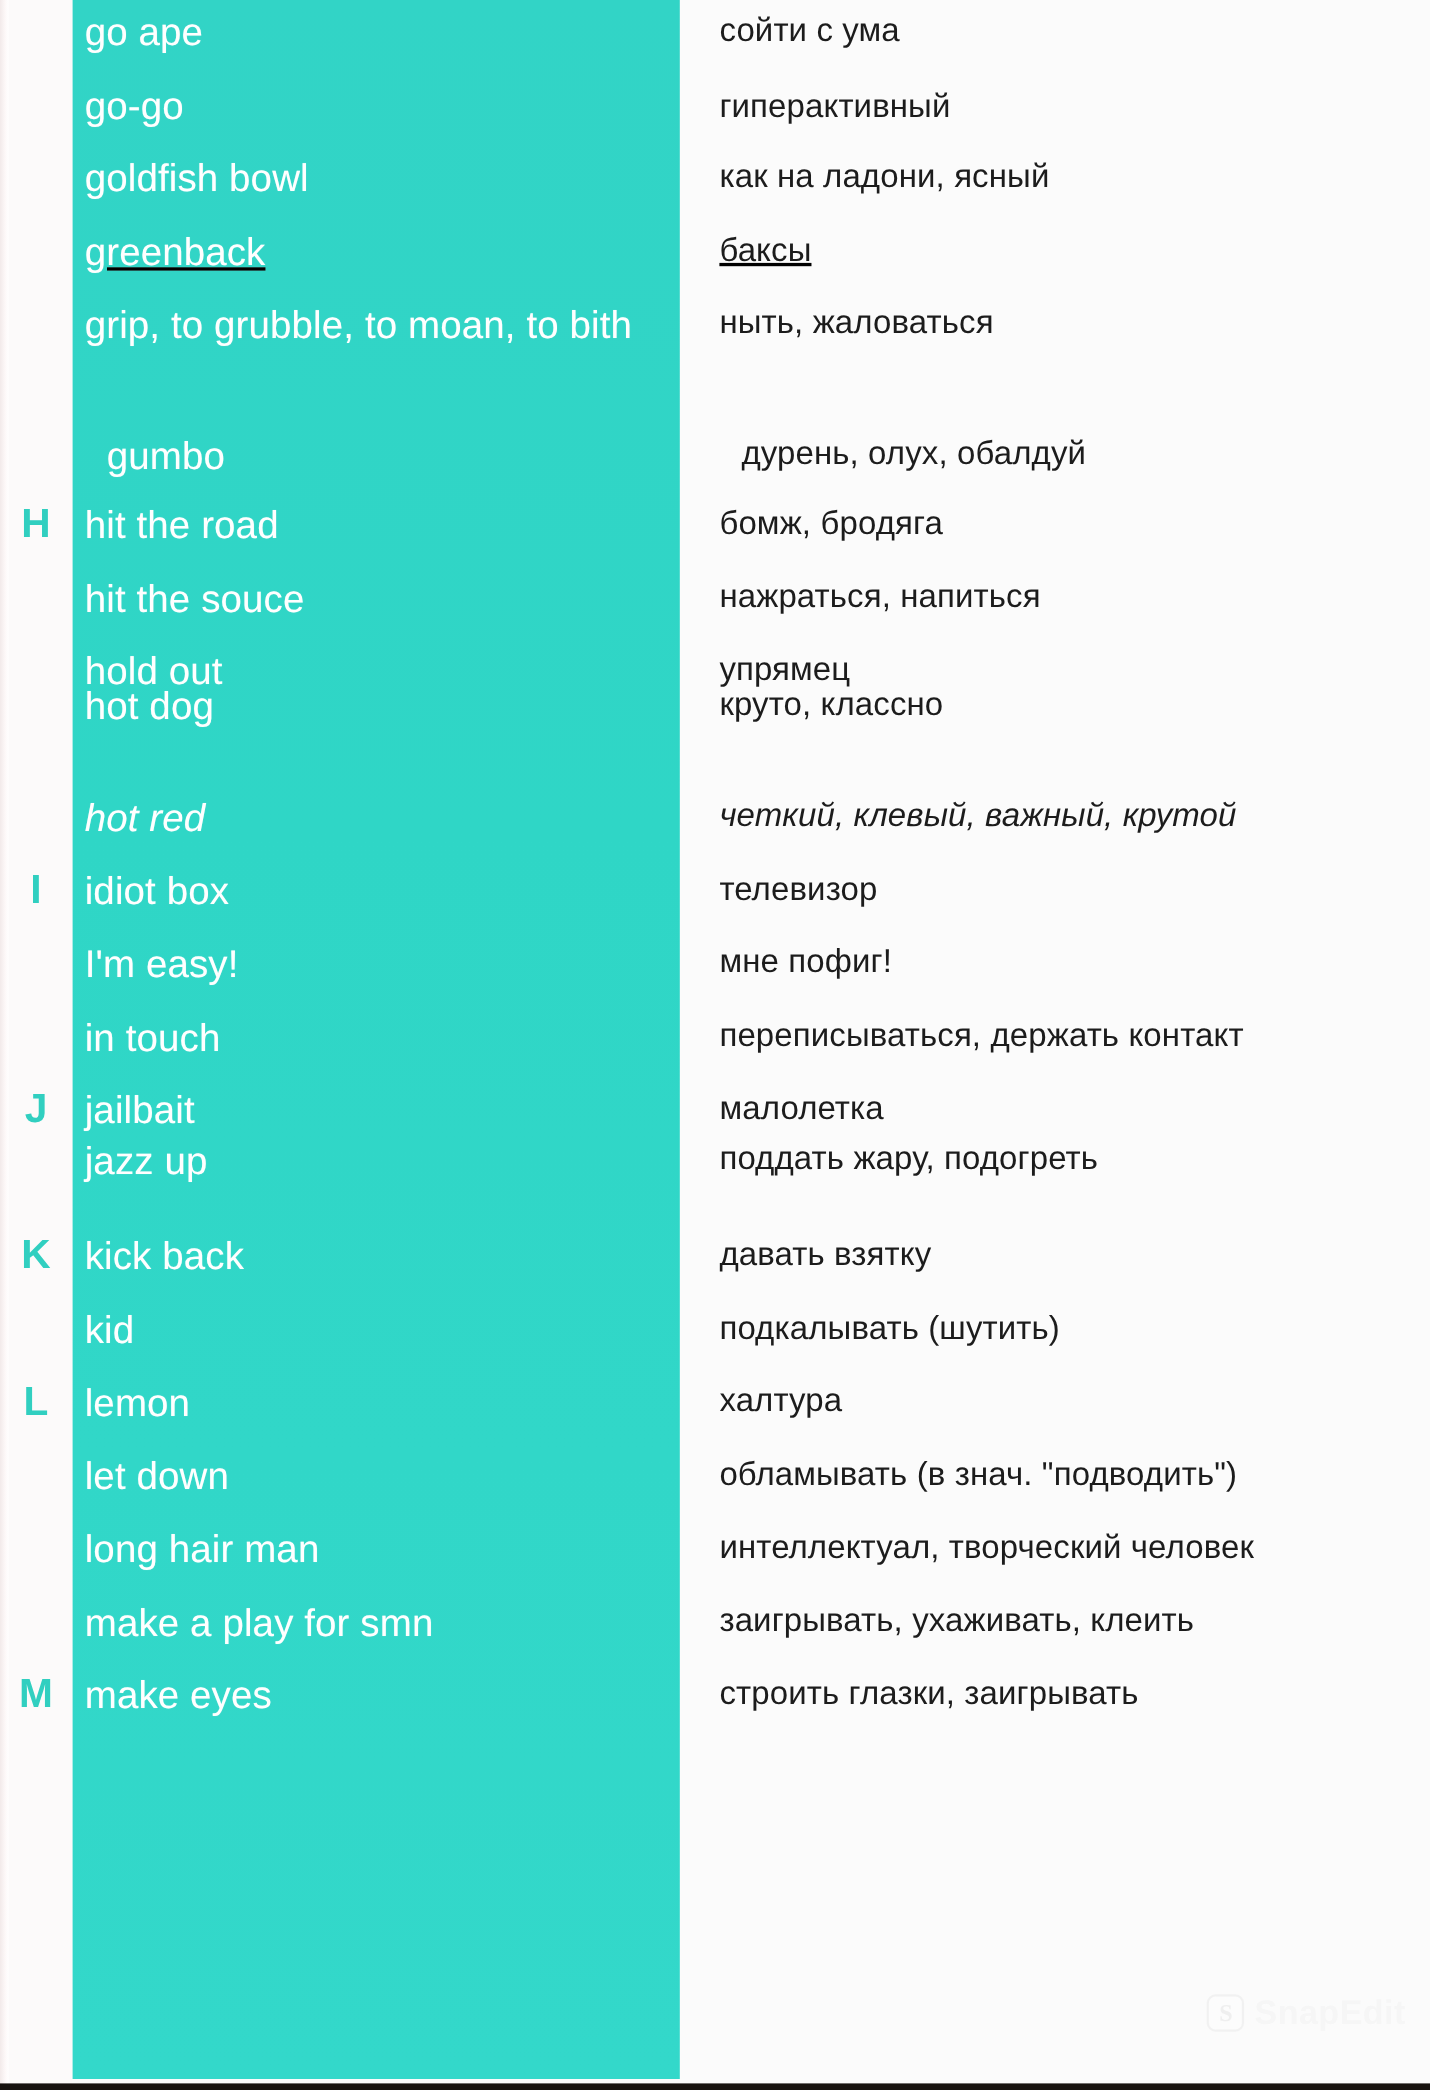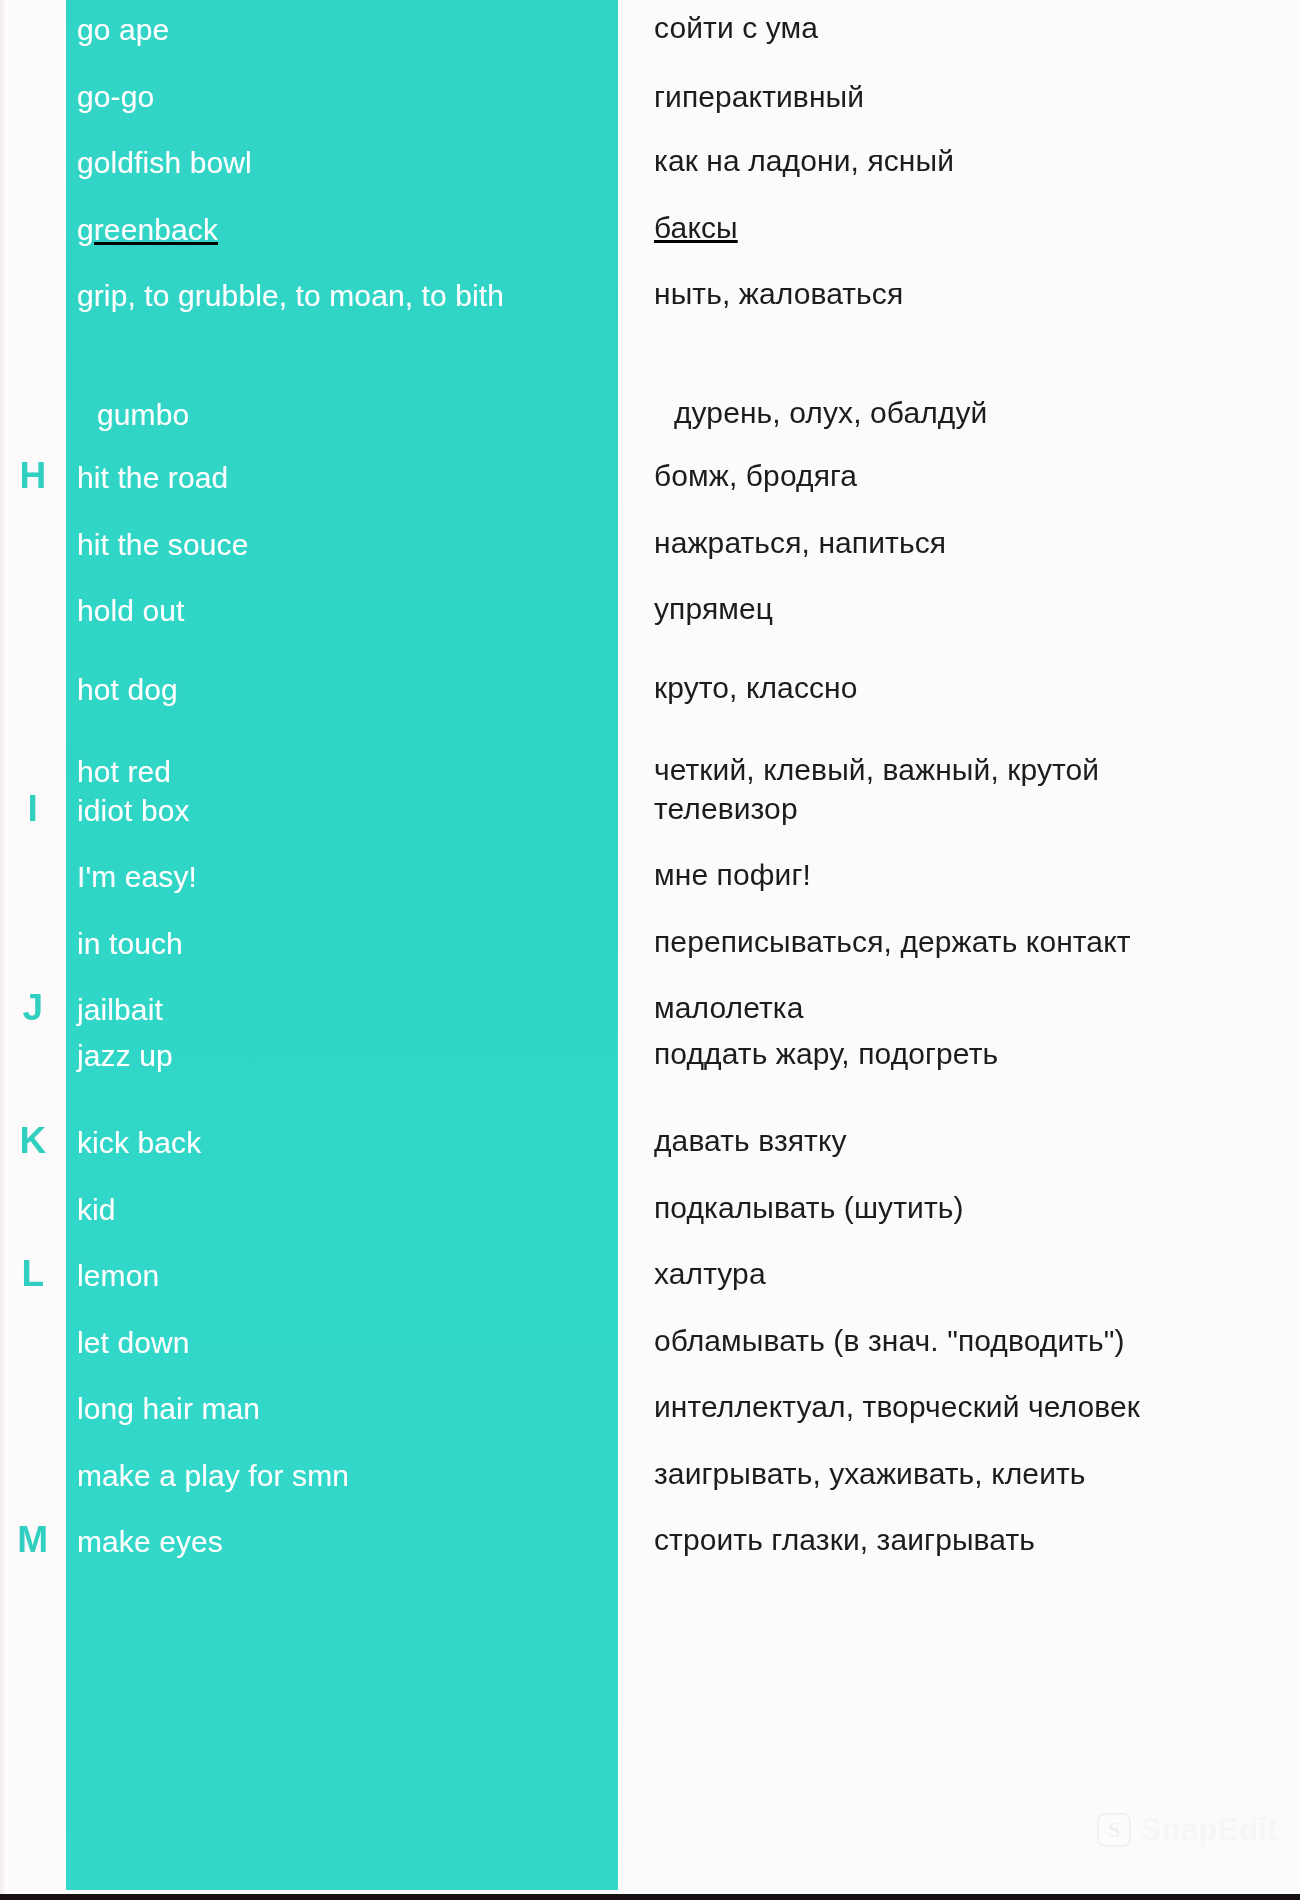--- a/index.html
+++ b/index.html
@@ -80,21 +80,21 @@
     line-height: 44px;
     letter-spacing: 0.5px;
   }
 
   .en {
     flex: 0 0 552px;
     width: 552px;
     padding-left: 11px;
     padding-right: 20px;
     color: #ffffff;
-    font-size: 30px;
+    font-size: 35px;
     line-height: 48px;
     font-weight: 400;
     letter-spacing: 0.1px;
     text-shadow: 0 0 1px rgba(255,255,255,0.35);
   }
 
   .ru {
     flex: 1 1 auto;
     padding-left: 36px;
     padding-right: 10px;
@@ -185,26 +185,26 @@
       <div class="row" style="top: 520.5px;">
         <div class="letter"></div>
         <div class="en">hit the souce</div>
         <div class="ru">нажраться, напиться</div>
       </div>
       <div class="row" style="top: 587px;">
         <div class="letter"></div>
         <div class="en">hold out</div>
         <div class="ru">упрямец</div>
       </div>
-      <div class="row" style="top: 666px;">
+      <div class="row" style="top: 619px;">
         <div class="letter"></div>
         <div class="en">hot dog</div>
         <div class="ru">круто, классно</div>
       </div>
-      <div class="row" style="top: 748px;">
+      <div class="row" style="top: 720px; font-style: italic;">
         <div class="letter"></div>
         <div class="en">hot red</div>
         <div class="ru">четкий, клевый, важный, крутой</div>
       </div>
       <div class="row" style="top: 786.5px;">
         <div class="letter">I</div>
         <div class="en">idiot box</div>
         <div class="ru">телевизор</div>
       </div>
       <div class="row" style="top: 853px;">

